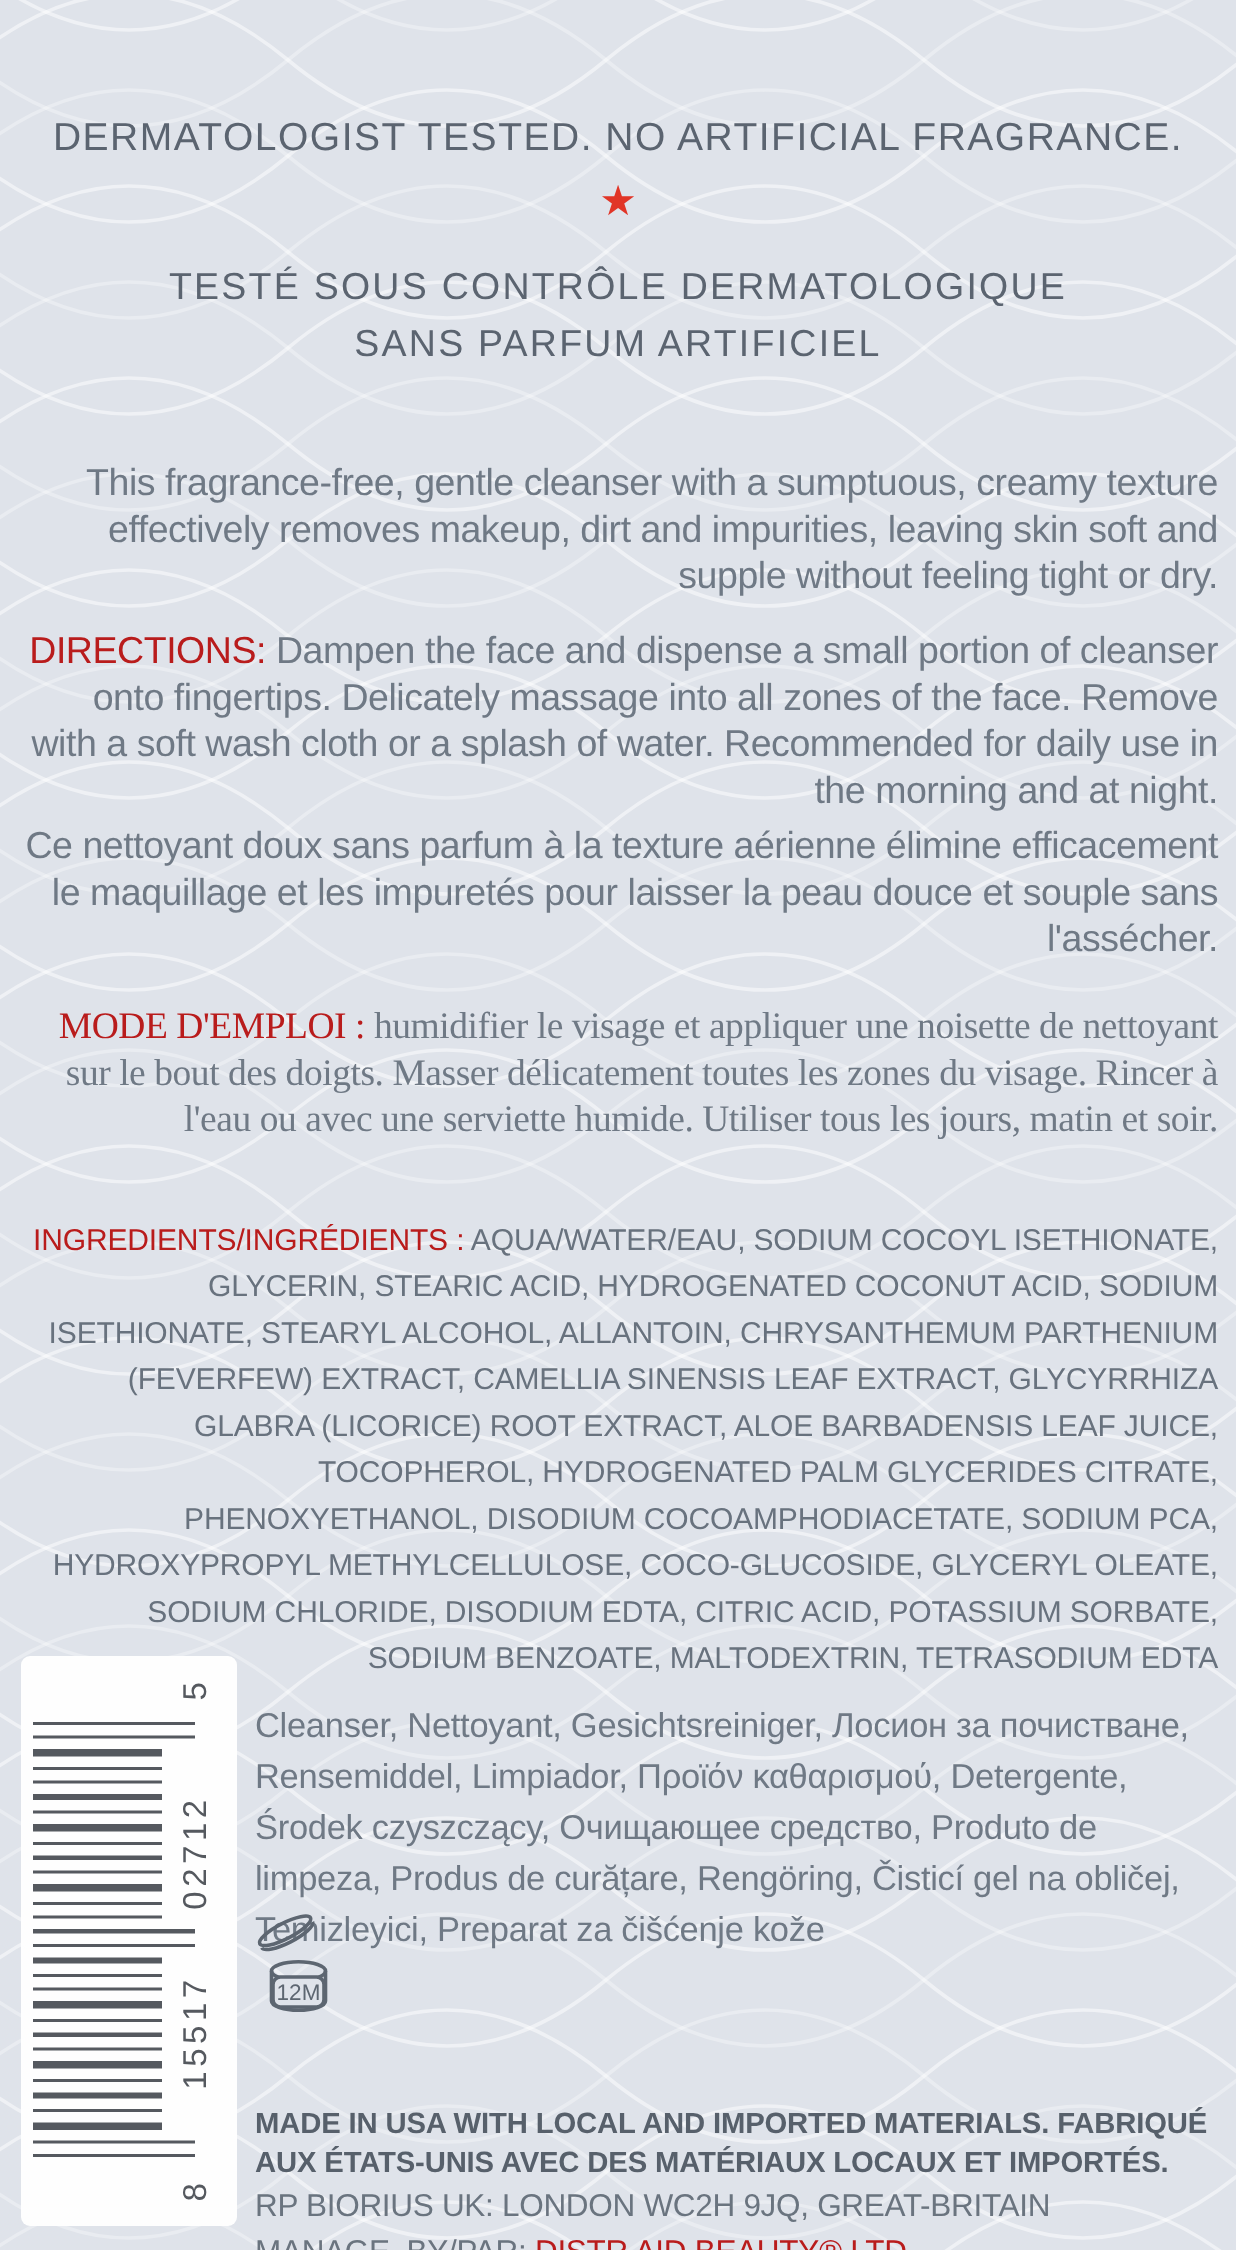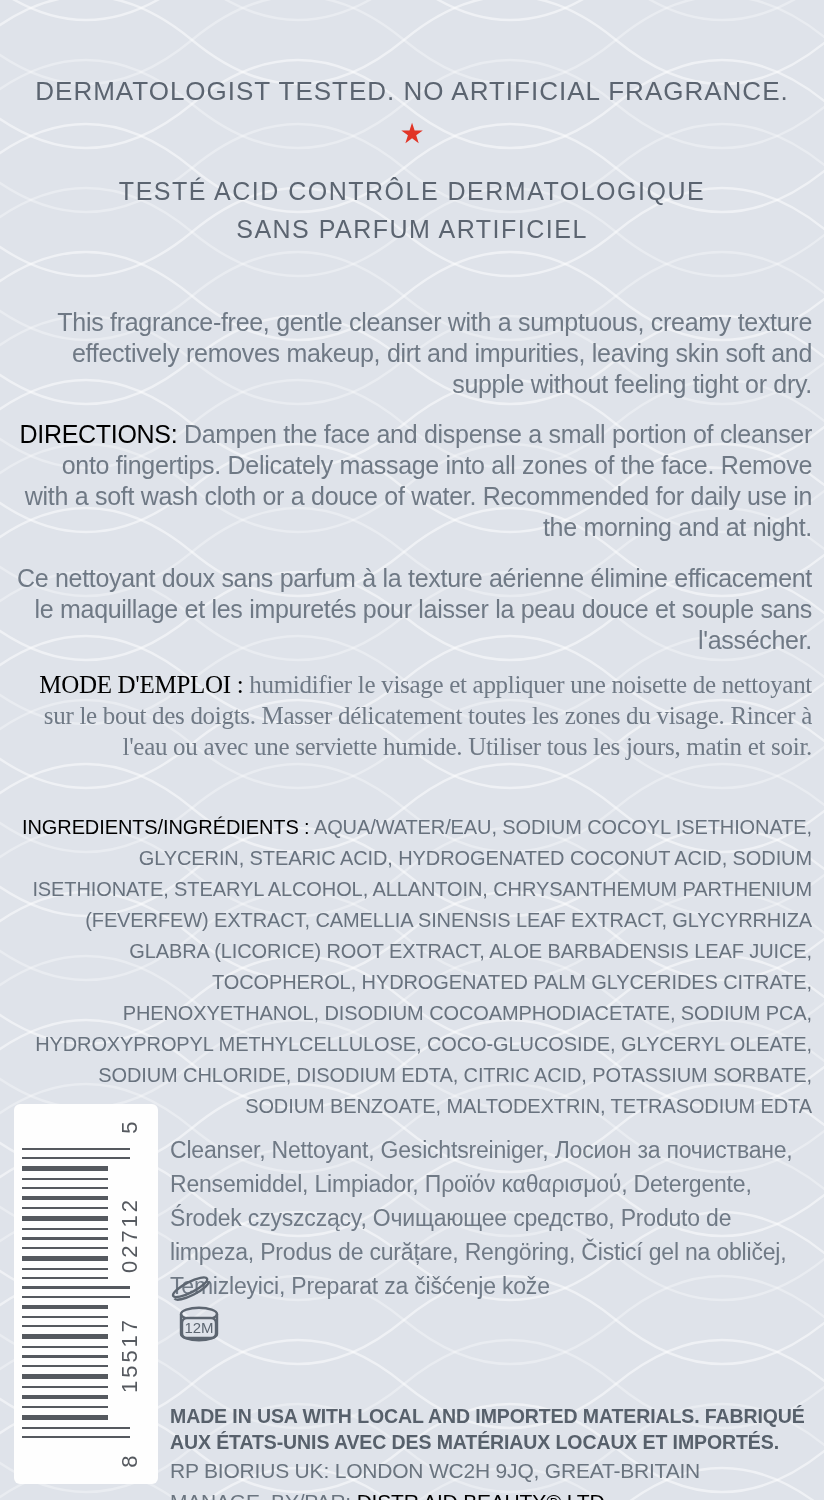--- a/index.html
+++ b/index.html
@@ -16,24 +16,24 @@
       font-size:26px;letter-spacing:1px;color:#5b6470;font-weight:400;}
   .star{position:absolute;top:88px;left:0;width:824px;text-align:center;
       font-size:28px;color:#e13527;line-height:28px;}
   .h2{position:absolute;top:140px;left:0;width:824px;text-align:center;
       font-size:25px;line-height:38px;letter-spacing:1.5px;color:#5b6470;}
 
   .para{position:absolute;left:14px;width:798px;font-size:25px;line-height:31px;
       letter-spacing:-0.3px;color:#6f7985;text-align:right;}
   .p-desc-en{top:250px;}
   .p-directions{top:362px;}
-  .p-desc-fr{top:506px;}
+  .p-desc-fr{top:492px;}
   .p-mode{top:612px;font-family:Liberation Serif, serif;}
   .p-ingredients{top:760px;font-size:20px;line-height:31px;letter-spacing:-0.1px;color:#68727e;}
-  .red{color:#000000;}
+  .red{color:#b91c1c;}
 
   .barcode-box{position:absolute;left:14px;top:1072px;width:144px;height:380px;
       background:#fefefe;border-radius:6px;}
   .bc-bars{position:absolute;left:8px;top:44px;display:flex;flex-direction:column;gap:7px;}
   .bar{background:#55595f;width:86px;}
   .bar.long{width:108px;}
   .bc-digit{position:absolute;white-space:nowrap;color:#55595f;font-size:22px;
       letter-spacing:3px;transform:translate(-50%,-50%) rotate(-90deg);}
   .bc-d-top{left:116px;top:22px;}
   .bc-d-upper{left:116px;top:131px;}
@@ -105,27 +105,27 @@
       <path d="M -20 1448 q 106 -88 212 0 q 106 88 212 0 q 106 -88 212 0 q 106 88 212 0 q 106 -88 212 0" fill="none" stroke="#ffffff" stroke-width="2.4" opacity="0.5"></path>
       <path d="M -20 1512 q 106 -88 212 0 q 106 88 212 0 q 106 -88 212 0 q 106 88 212 0 q 106 -88 212 0" fill="none" stroke="#ffffff" stroke-width="2.4" opacity="0.32"></path>
       <path d="M -20 1512 q 106 88 212 0 q 106 -88 212 0 q 106 88 212 0 q 106 -88 212 0 q 106 88 212 0" fill="none" stroke="#ffffff" stroke-width="2.4" opacity="0.5"></path>
     </svg>
 
   <div class="content">
 
     <div class="h1">DERMATOLOGIST TESTED. NO ARTIFICIAL FRAGRANCE.</div>
     <div class="star">★</div>
     <div class="h2">
-      <div>TESTÉ ACID CONTRÔLE DERMATOLOGIQUE</div>
+      <div>TESTÉ SOUS CONTRÔLE DERMATOLOGIQUE</div>
       <div>SANS PARFUM ARTIFICIEL</div>
     </div>
 
     <p class="para p-desc-en">This fragrance-free, gentle cleanser with a sumptuous, creamy texture effectively removes makeup, dirt and impurities, leaving skin soft and supple without feeling tight or dry.</p>
 
-    <p class="para p-directions"><span class="red">DIRECTIONS:</span><span> Dampen the face and dispense a small portion of cleanser onto fingertips. Delicately massage into all zones of the face. Remove with a soft wash cloth or a douce of water. Recommended for daily use in the morning and at night.</span></p>
+    <p class="para p-directions"><span class="red">DIRECTIONS:</span><span> Dampen the face and dispense a small portion of cleanser onto fingertips. Delicately massage into all zones of the face. Remove with a soft wash cloth or a splash of water. Recommended for daily use in the morning and at night.</span></p>
 
     <p class="para p-desc-fr">Ce nettoyant doux sans parfum à la texture aérienne élimine efficacement le maquillage et les impuretés pour laisser la peau douce et souple sans l'assécher.</p>
 
     <p class="para p-mode"><span class="red">MODE D'EMPLOI :</span><span> humidifier le visage et appliquer une noisette de nettoyant sur le bout des doigts. Masser délicatement toutes les zones du visage. Rincer à l'eau ou avec une serviette humide. Utiliser tous les jours, matin et soir.</span></p>
 
     <p class="para p-ingredients"><span class="red">INGREDIENTS/INGRÉDIENTS :</span><span> AQUA/WATER/EAU, SODIUM COCOYL ISETHIONATE, GLYCERIN, STEARIC ACID, HYDROGENATED COCONUT ACID, SODIUM ISETHIONATE, STEARYL ALCOHOL, ALLANTOIN,  CHRYSANTHEMUM PARTHENIUM (FEVERFEW) EXTRACT, CAMELLIA SINENSIS LEAF EXTRACT, GLYCYRRHIZA GLABRA (LICORICE) ROOT EXTRACT, ALOE BARBADENSIS LEAF JUICE, TOCOPHEROL, HYDROGENATED PALM GLYCERIDES CITRATE, PHENOXYETHANOL, DISODIUM COCOAMPHODIACETATE, SODIUM PCA, HYDROXYPROPYL METHYLCELLULOSE, COCO-GLUCOSIDE, GLYCERYL OLEATE, SODIUM CHLORIDE, DISODIUM EDTA, CITRIC ACID, POTASSIUM SORBATE, SODIUM BENZOATE, MALTODEXTRIN,  TETRASODIUM EDTA</span></p>
 
     <div class="barcode-box">
       <div class="bc-bars">
           <div class="bar long" style="height: 2px;"></div>

